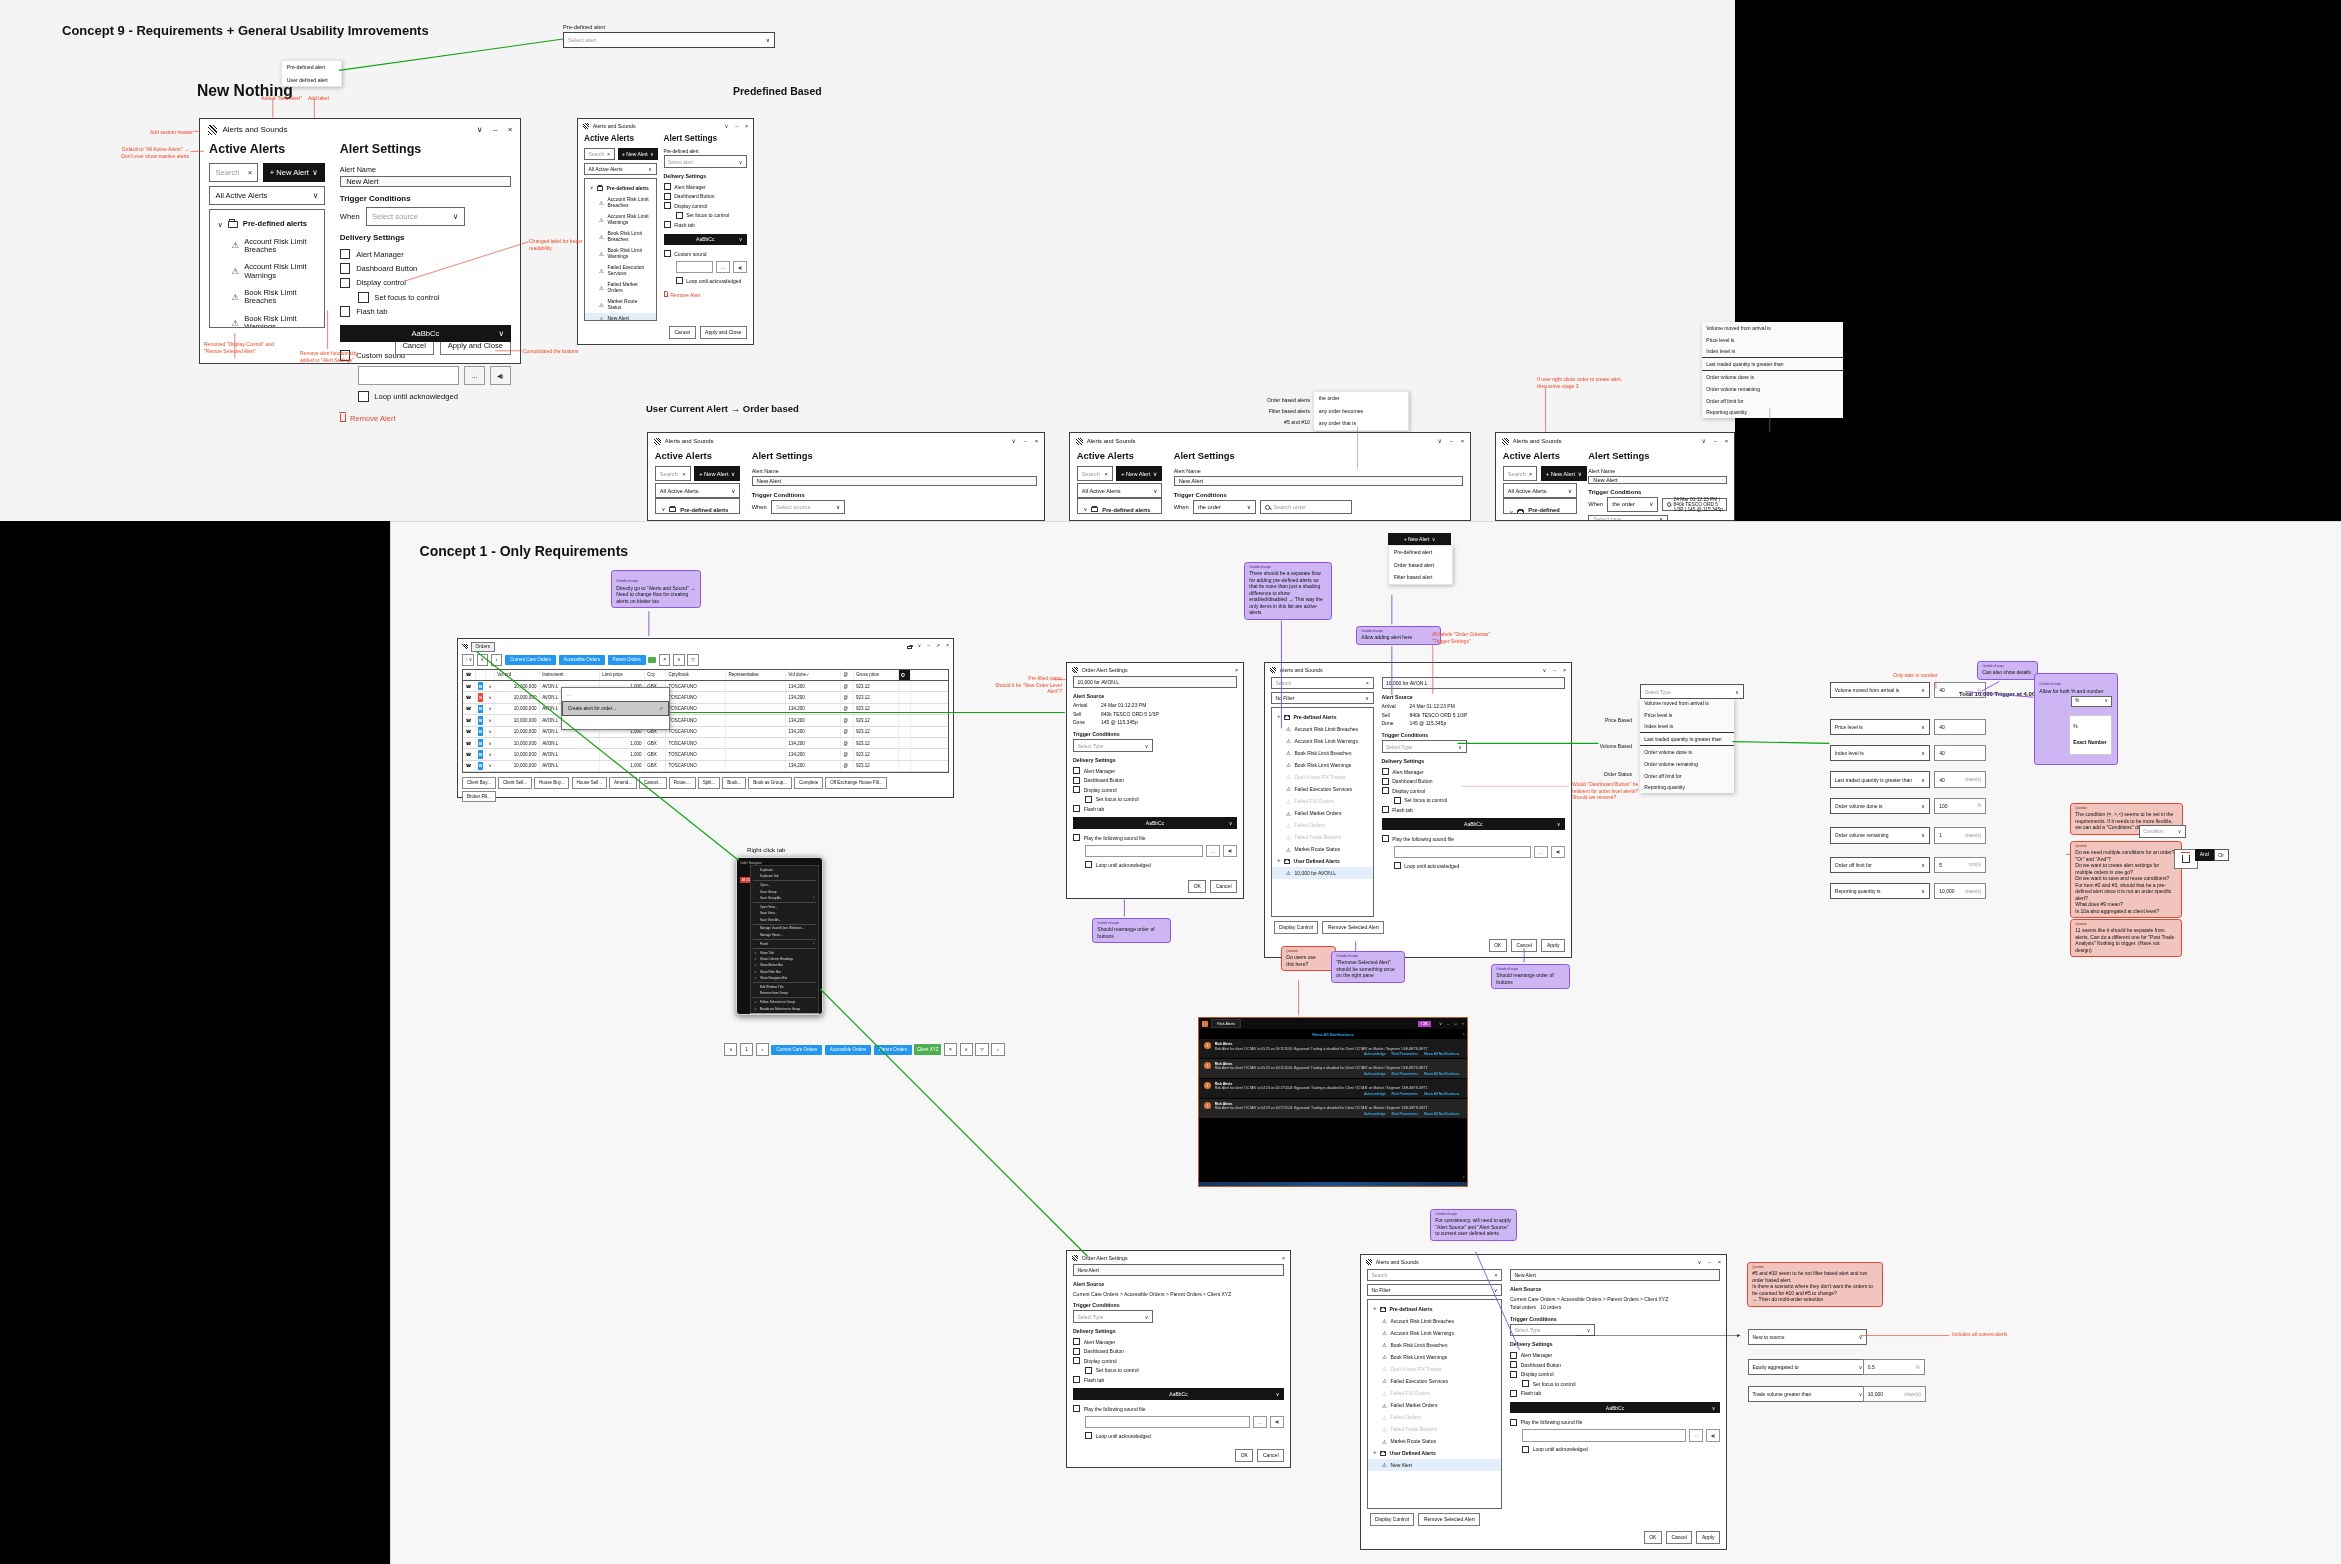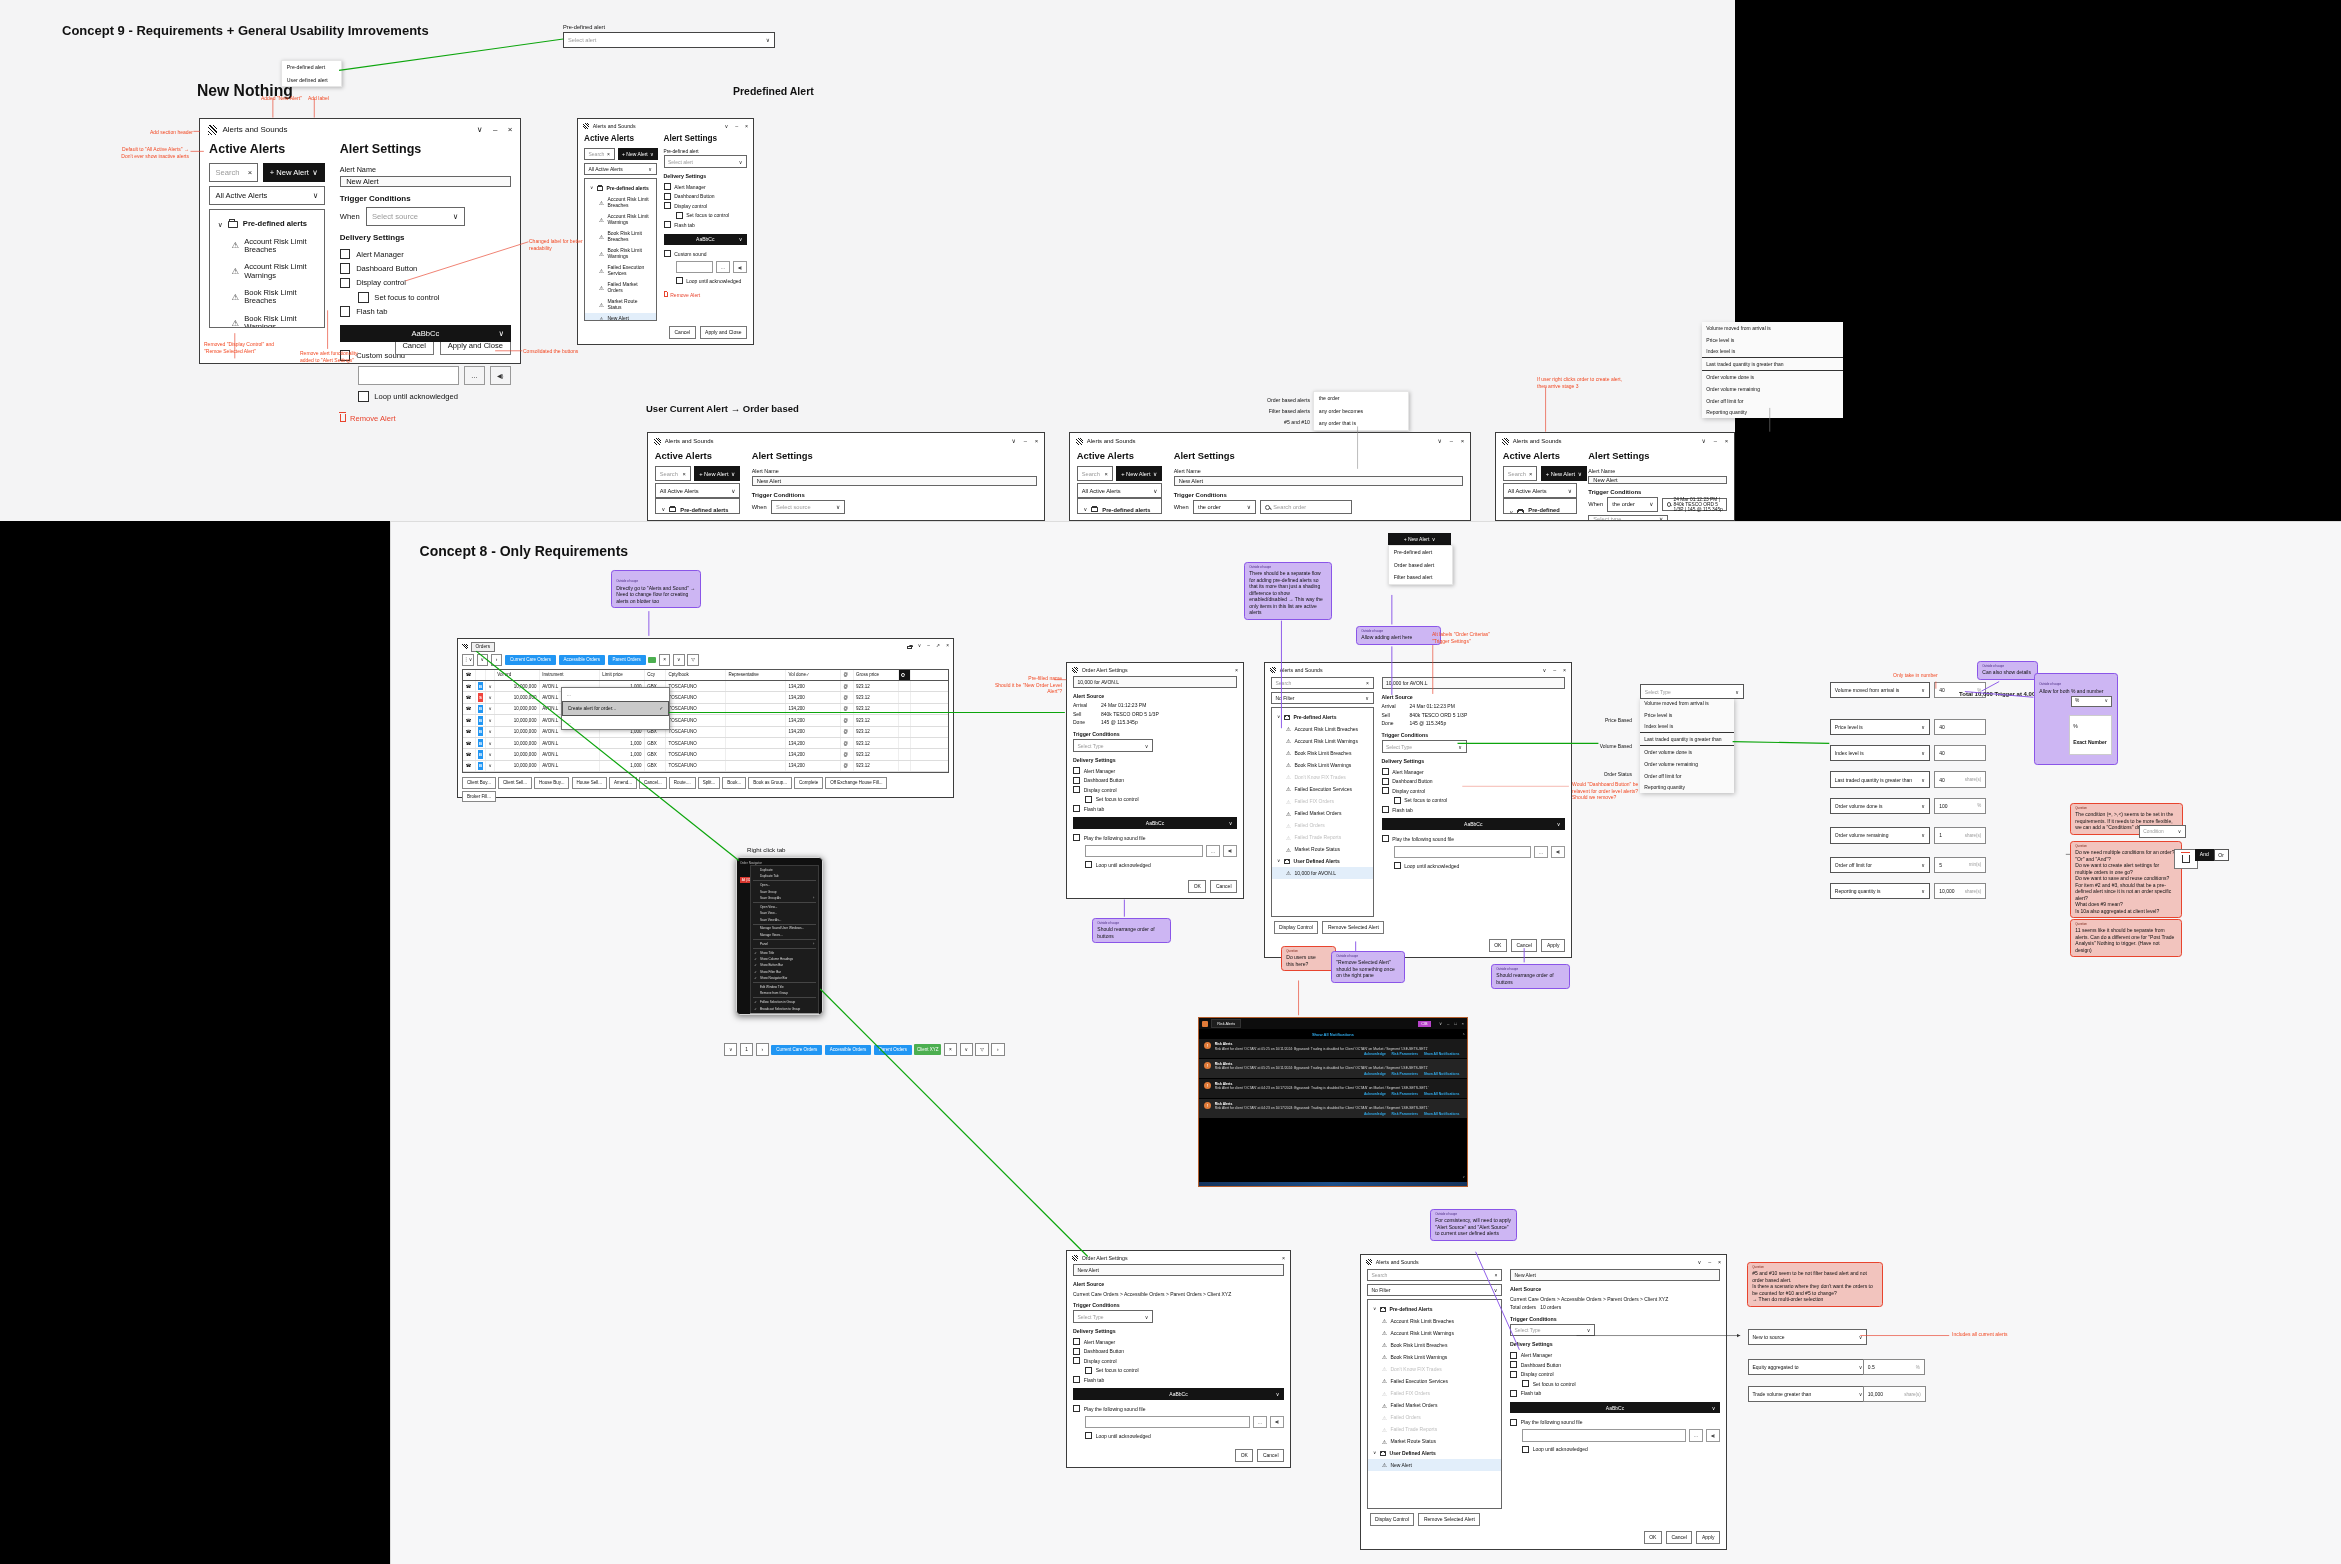--- a/index.html
+++ b/index.html
@@ -302,21 +302,21 @@
             <span>Remove Alert</span>
           </div>
       </div>
     </div>
     <div class="foot">
         <div class="btn">Cancel</div>
       <div class="btn">Apply and Close</div>
       </div>
   </div>
 
-  <h2 class="abs" style="left:733px;top:85px;font-size:10.5px;font-weight:600">Predefined Alert</h2>
+  <h2 class="abs" style="left:733px;top:85px;font-size:10.5px;font-weight:600">Predefined Based</h2>
 
   <div class="win" style="--fs:5px;left:577px;top:118px;width:177px;height:227px">
     <div class="tb">
         <span class="hatch"></span>
       <span class="t">Alerts and Sounds</span>
       <span class="wc">
           <span>∨</span>
           <span>–</span>
           <span>×</span>
         </span>
@@ -641,21 +641,21 @@
         <div class="in sel" style="width:14em;margin-top:.6em">
             <span class="ph">Select type</span>
             <span class="v">∨</span>
           </div>
       </div>
     </div>
   </div>
 </div>
 
 <div id="art-bot" class="art">
-  <h2 class="abs" style="left:28.6px;top:21px;font-size:14px">Concept 8 - Only Requirements</h2>
+  <h2 class="abs" style="left:28.6px;top:21px;font-size:14px">Concept 1 - Only Requirements</h2>
 
   <div class="pbox" style="left:220px;top:48px;width:79px">
     <span class="tag">Outside of scope</span><span>Directly go to "Alerts and Sound" → Need to change flow for creating alerts on blotter too</span></div>
 
   <div class="win" style="--fs:4.5px;left:66px;top:116px;width:497px;height:160px">
     <div class="tb" style="padding:.6em .9em .4em">
         <span class="hatch"></span>
       <span class="t btn" style="padding:.3em .8em;background:#f1f1f1">Orders</span>
       <span class="wc">
           <span class="lock"></span>

